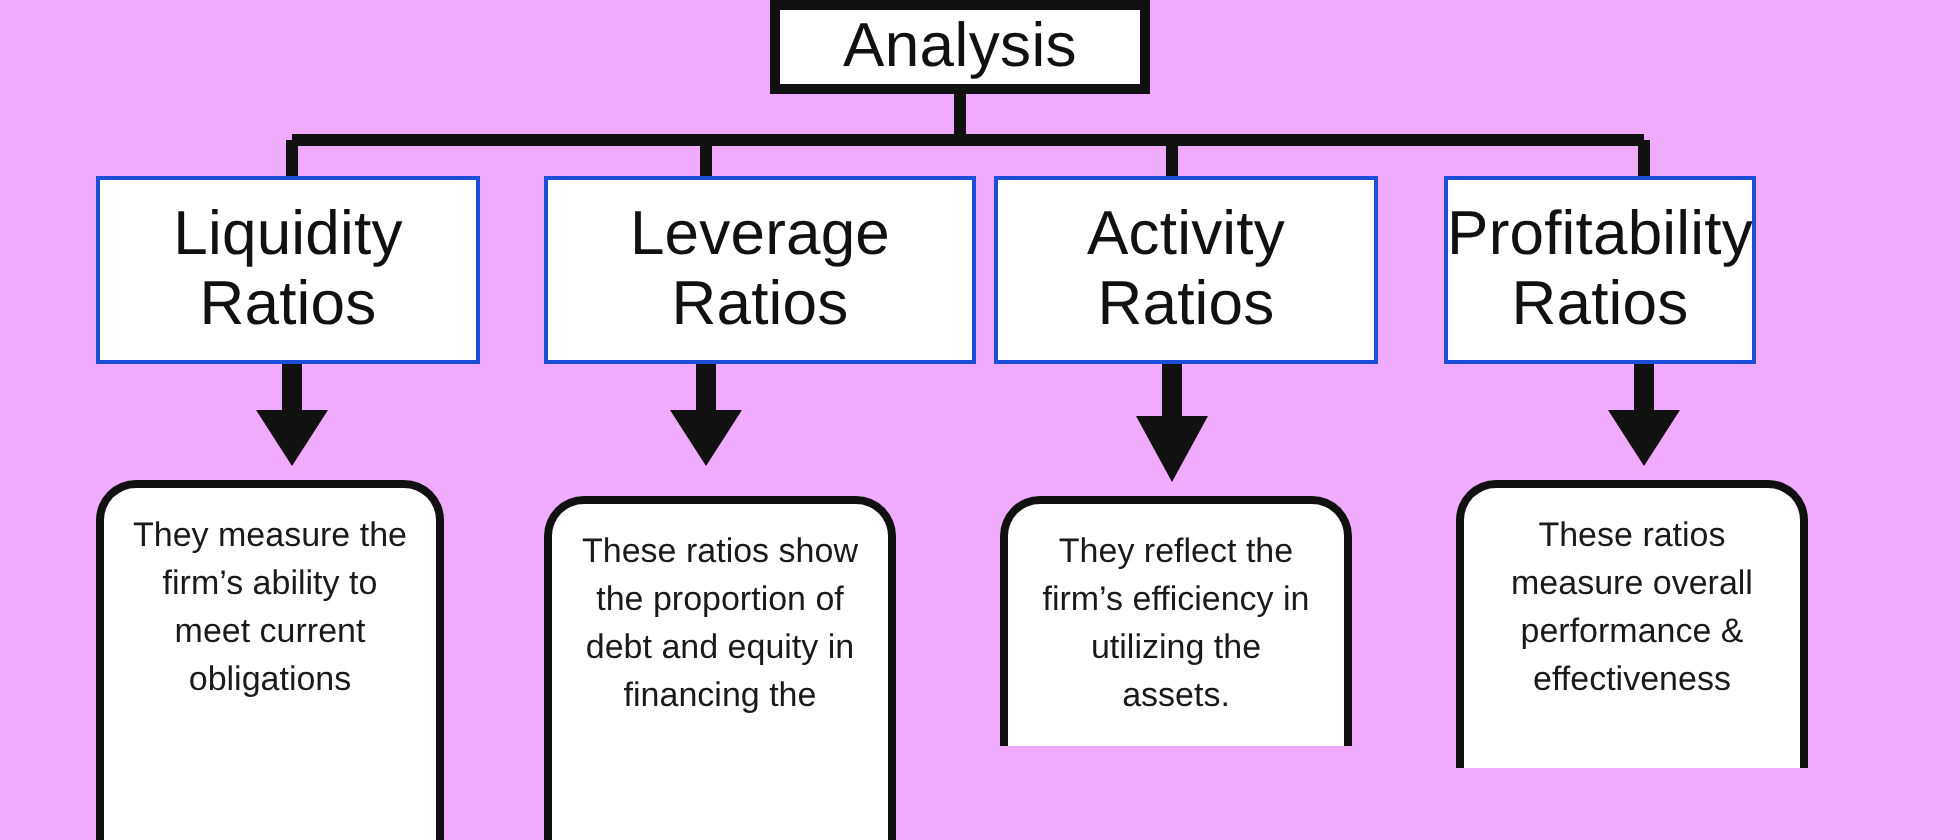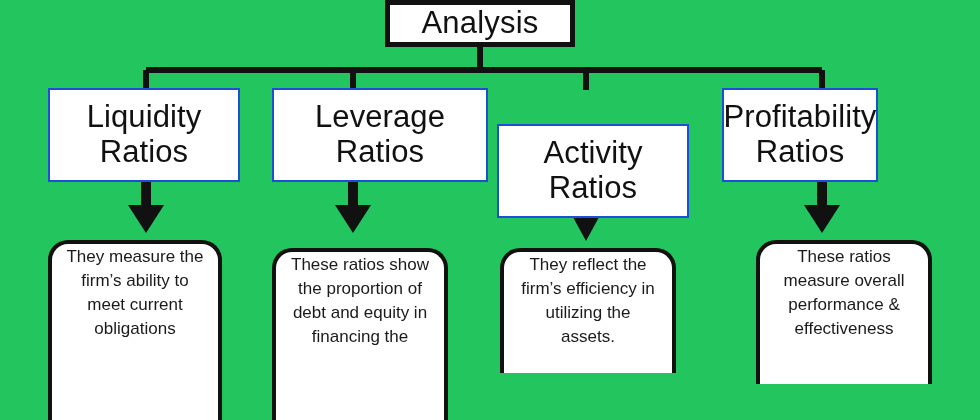--- a/index.html
+++ b/index.html
@@ -9,21 +9,21 @@
   }
   body {
     font-family: "Liberation Sans", sans-serif;
     -webkit-font-smoothing: antialiased;
   }
   #diagram-root {
     position: relative;
     width: 980px;
     height: 420px;
     overflow: hidden;
-    background: #22c55e;
+    background: #f0abfc;
   }
   #connector-layer {
     position: absolute;
     left: 0;
     top: 0;
     width: 980px;
     height: 420px;
     pointer-events: none;
   }
   .node {
@@ -51,21 +51,21 @@
     white-space: pre-line;
   }
   .description-node {
     border: 4px solid #111111;
     border-bottom: none;
     border-radius: 20px 20px 0 0;
     font-size: 17px;
     line-height: 1.42;
     color: #1a1a1a;
     align-items: flex-start;
-    padding: 1px 14px 0 14px;
+    padding: 12px 14px 0 14px;
     white-space: pre-line;
     overflow: hidden;
   }
   .desc-text {
     display: block;
     width: 100%;
   }
 </style>
 </head>
 <body>
@@ -108,21 +108,21 @@
   <div class="node category-node" style="left:48px; top:88px; width:192px; height:94px;">
     <span>Liquidity
 Ratios</span>
   </div>
 
   <div class="node category-node" style="left:272px; top:88px; width:216px; height:94px;">
     <span>Leverage
 Ratios</span>
   </div>
 
-  <div class="node category-node" style="left:497px; top:88px; width:192px; height:94px;margin-top:36px;">
+  <div class="node category-node" style="left:497px; top:88px; width:192px; height:94px;">
     <span>Activity
 Ratios</span>
   </div>
 
   <div class="node category-node" style="left:722px; top:88px; width:156px; height:94px;">
     <span>Profitability
 Ratios</span>
   </div>
 
   <div class="node description-node" style="left:48px; top:240px; width:174px; height:180px;">
@@ -130,17 +130,17 @@
   </div>
 
   <div class="node description-node" style="left:272px; top:248px; width:176px; height:180px;">
     <span class="desc-text">These ratios show the proportion of debt and equity in financing the</span>
   </div>
 
   <div class="node description-node" style="left:500px; top:248px; width:176px; height:125px;">
     <span class="desc-text">They reflect the firm’s efficiency in utilizing the assets.</span>
   </div>
 
-  <div class="node description-node" style="left:728px; top:240px; width:176px; height:144px;margin-left:28px;">
+  <div class="node description-node" style="left:728px; top:240px; width:176px; height:144px;">
     <span class="desc-text">These ratios measure overall performance &amp; effectiveness</span>
   </div>
 
 </div>
 
 </body></html>

